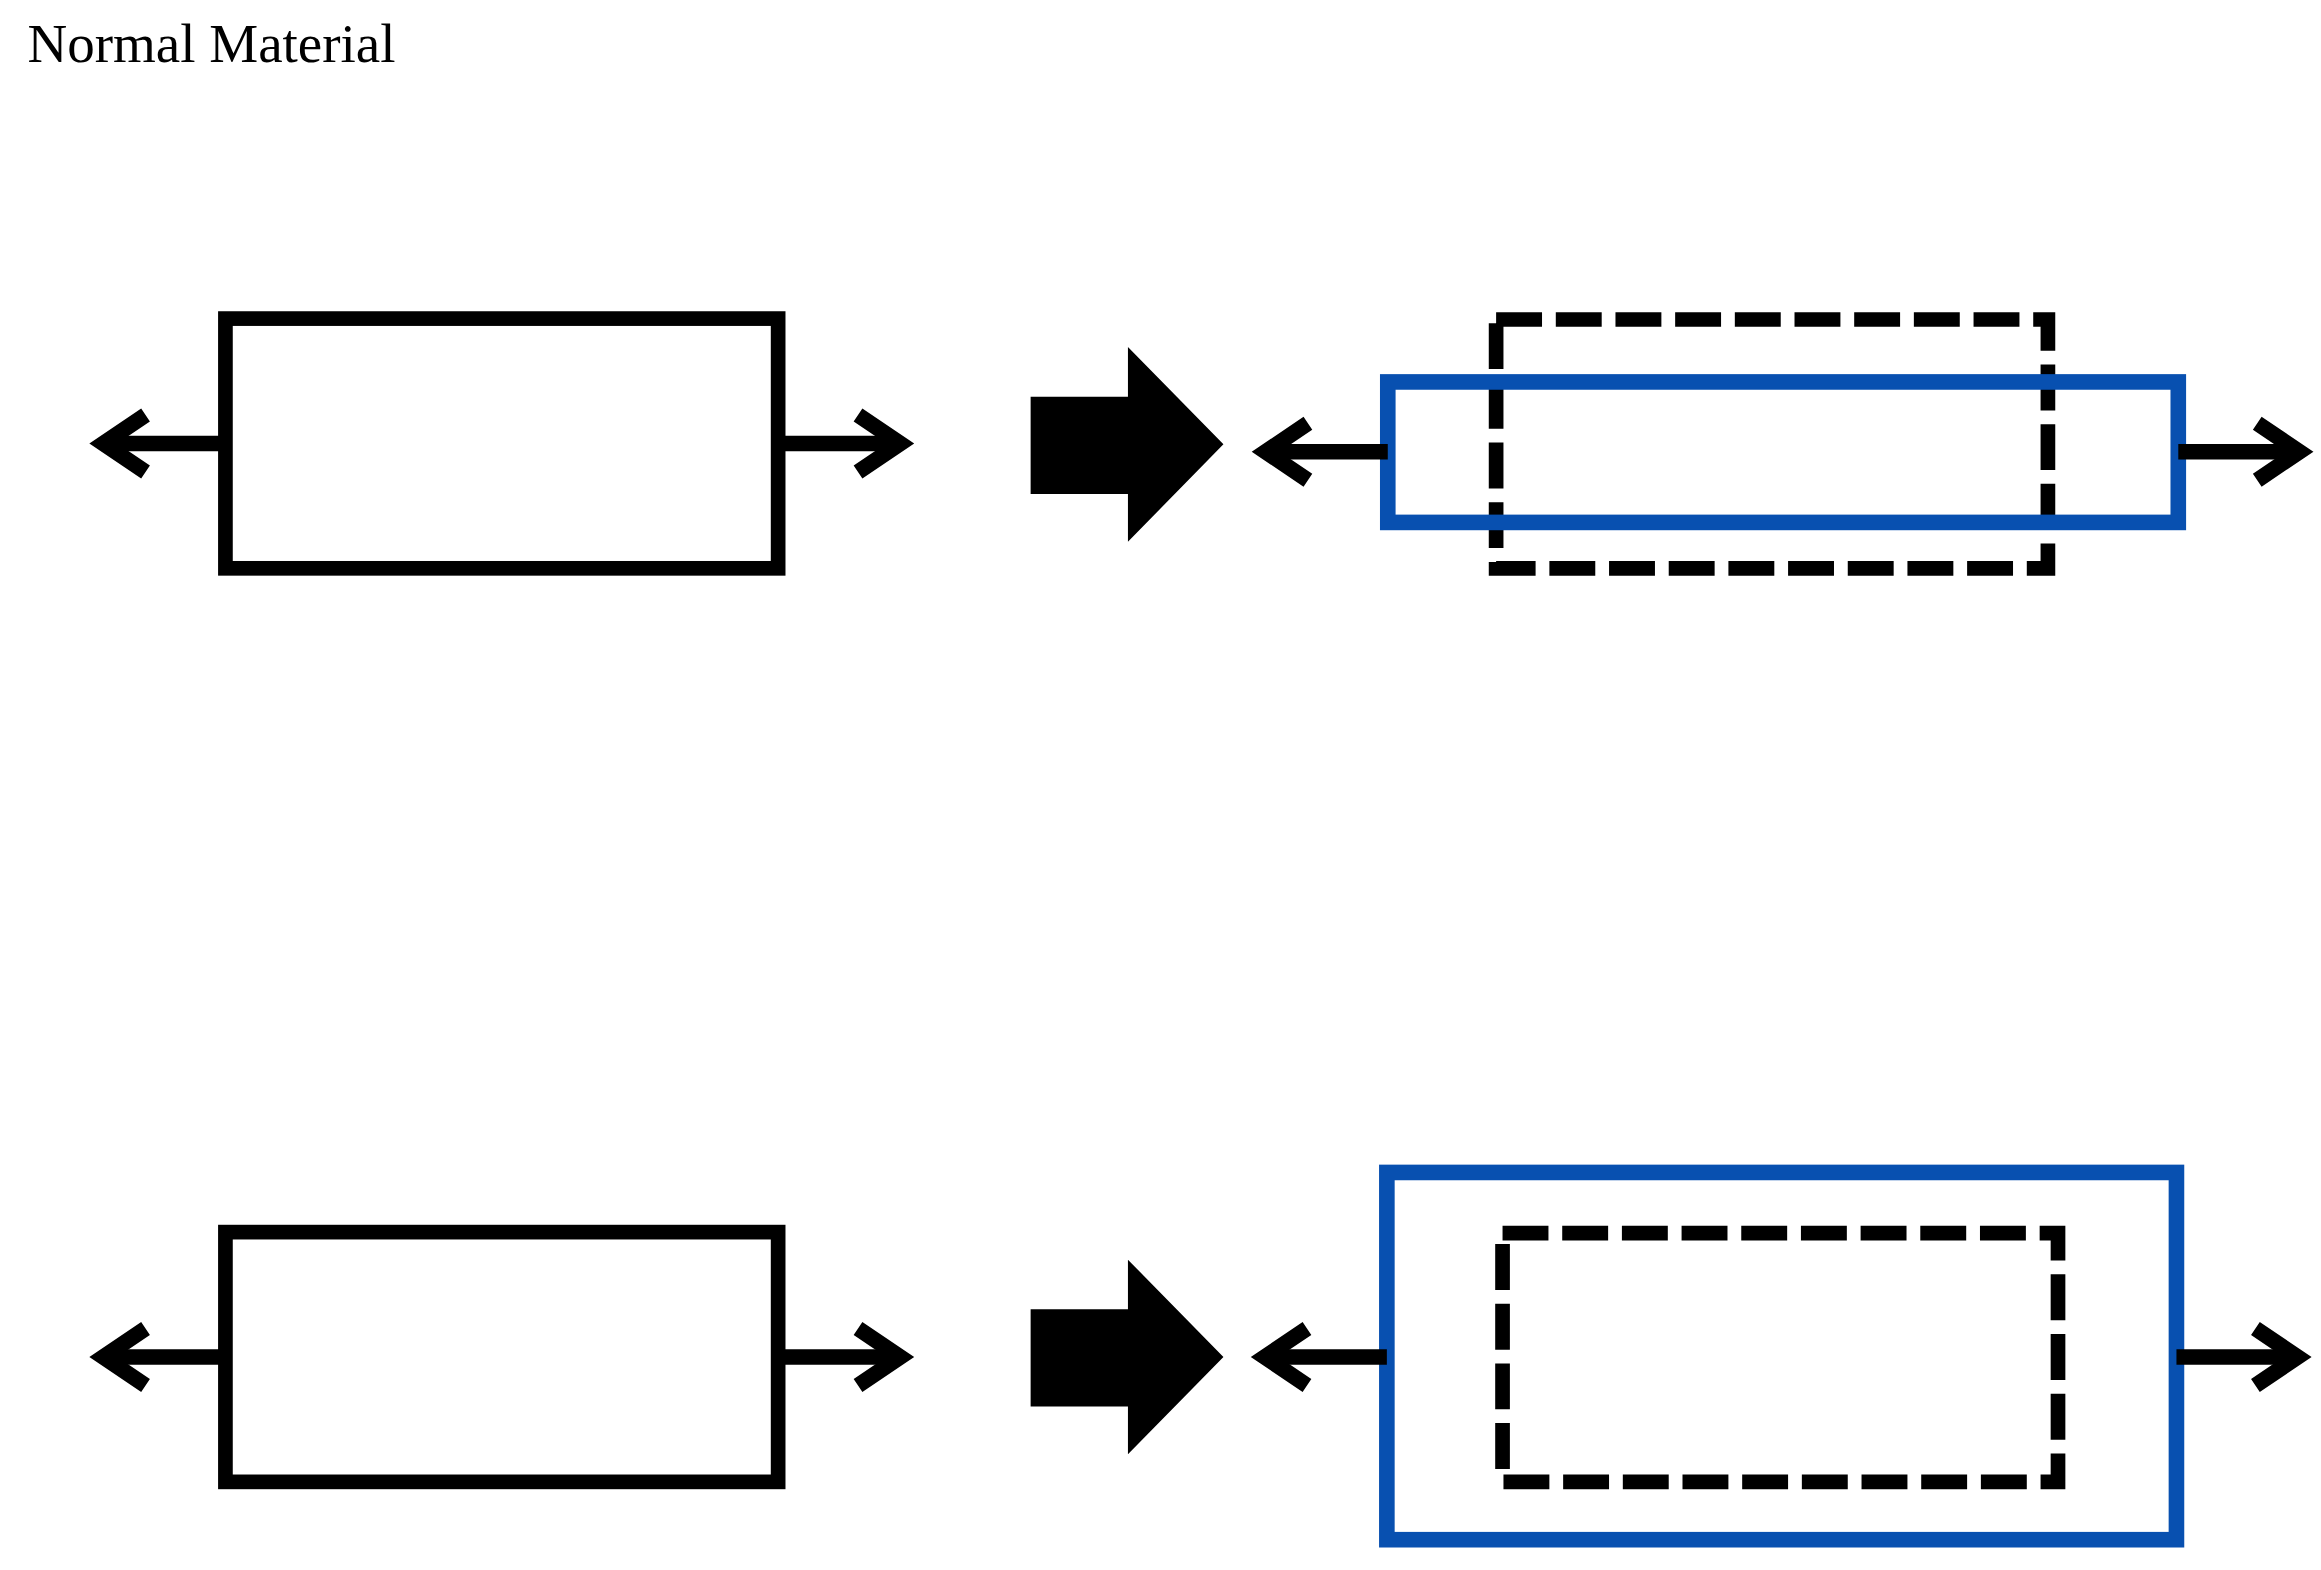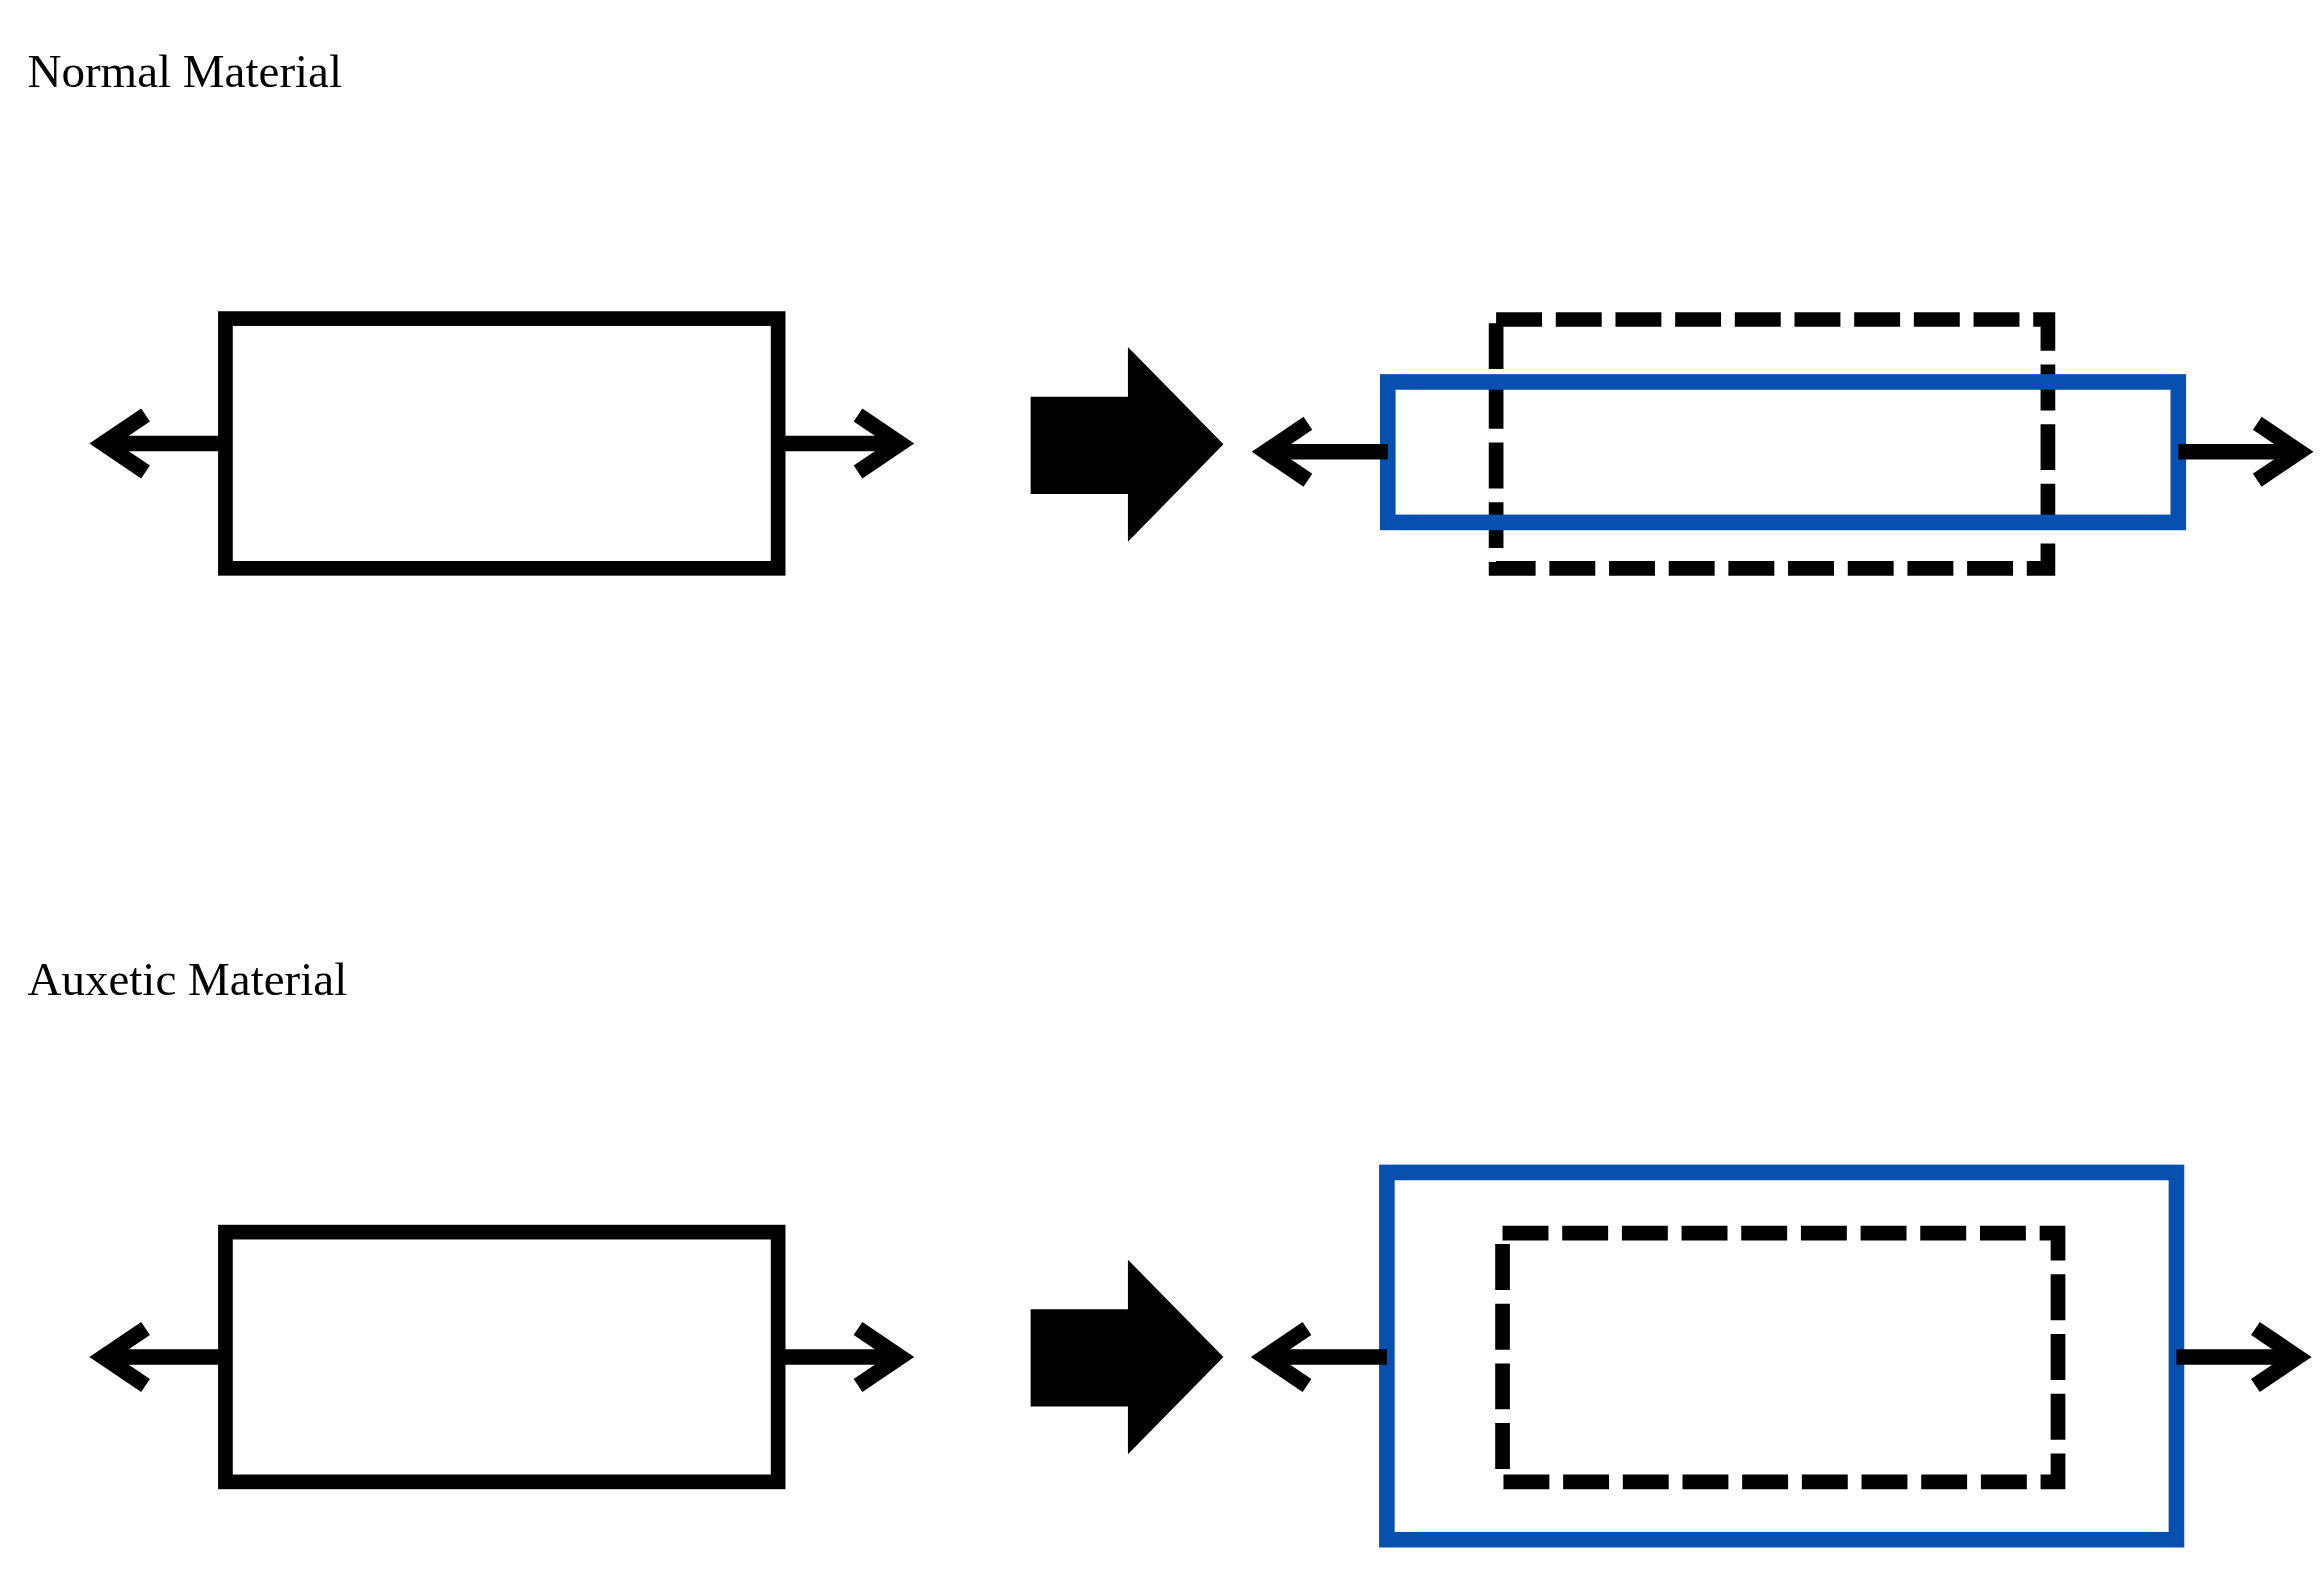--- a/index.html
+++ b/index.html
@@ -11,26 +11,25 @@
     position: relative;
     width: 2322px;
     height: 1570px;
     background: var(--color-background, #ffffff);
     overflow: hidden;
     font-family: "Liberation Serif", "DejaVu Serif", serif;
   }
   .section-title {
     position: absolute;
     left: 27.5px;
-    font-size: 47px;
+    font-size: 55px;
     line-height: 1;
     color: var(--color-black, #000000);
     white-space: nowrap;
     letter-spacing: 0px;
-    margin-top: 32px;
   }
   #title-normal  { top: 15.6px; }
   #title-auxetic { top: 924px; }
 
   svg.diagram {
     position: absolute;
     inset: 0;
     width: 2322px;
     height: 1570px;
     display: block;
@@ -66,21 +65,20 @@
     stroke: none;
   }
 </style>
 </head>
 <body>
 
 <div class="stage">
 
   <div id="title-normal" class="section-title">Normal Material</div>
 
-  <div id="title-auxetic" class="section-title">Auxetic Material</div>
 
   <svg class="diagram" viewBox="0 0 2528 1710">
 
     <g>
 
       <g>
         <rect class="solid-rect" x="245" y="347" width="602" height="272"></rect>
         <g>
           <path class="pull-arrow" d="M245 483 H125"></path>
           <path class="pull-arrow" d="M158 452 L112 483 L158 514"></path>

